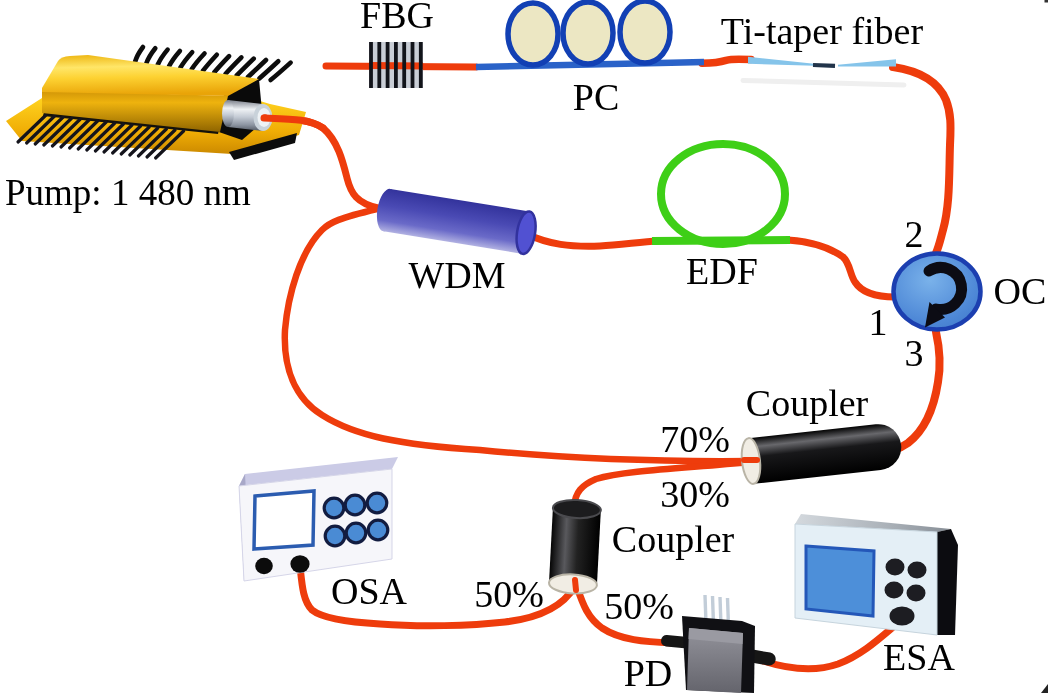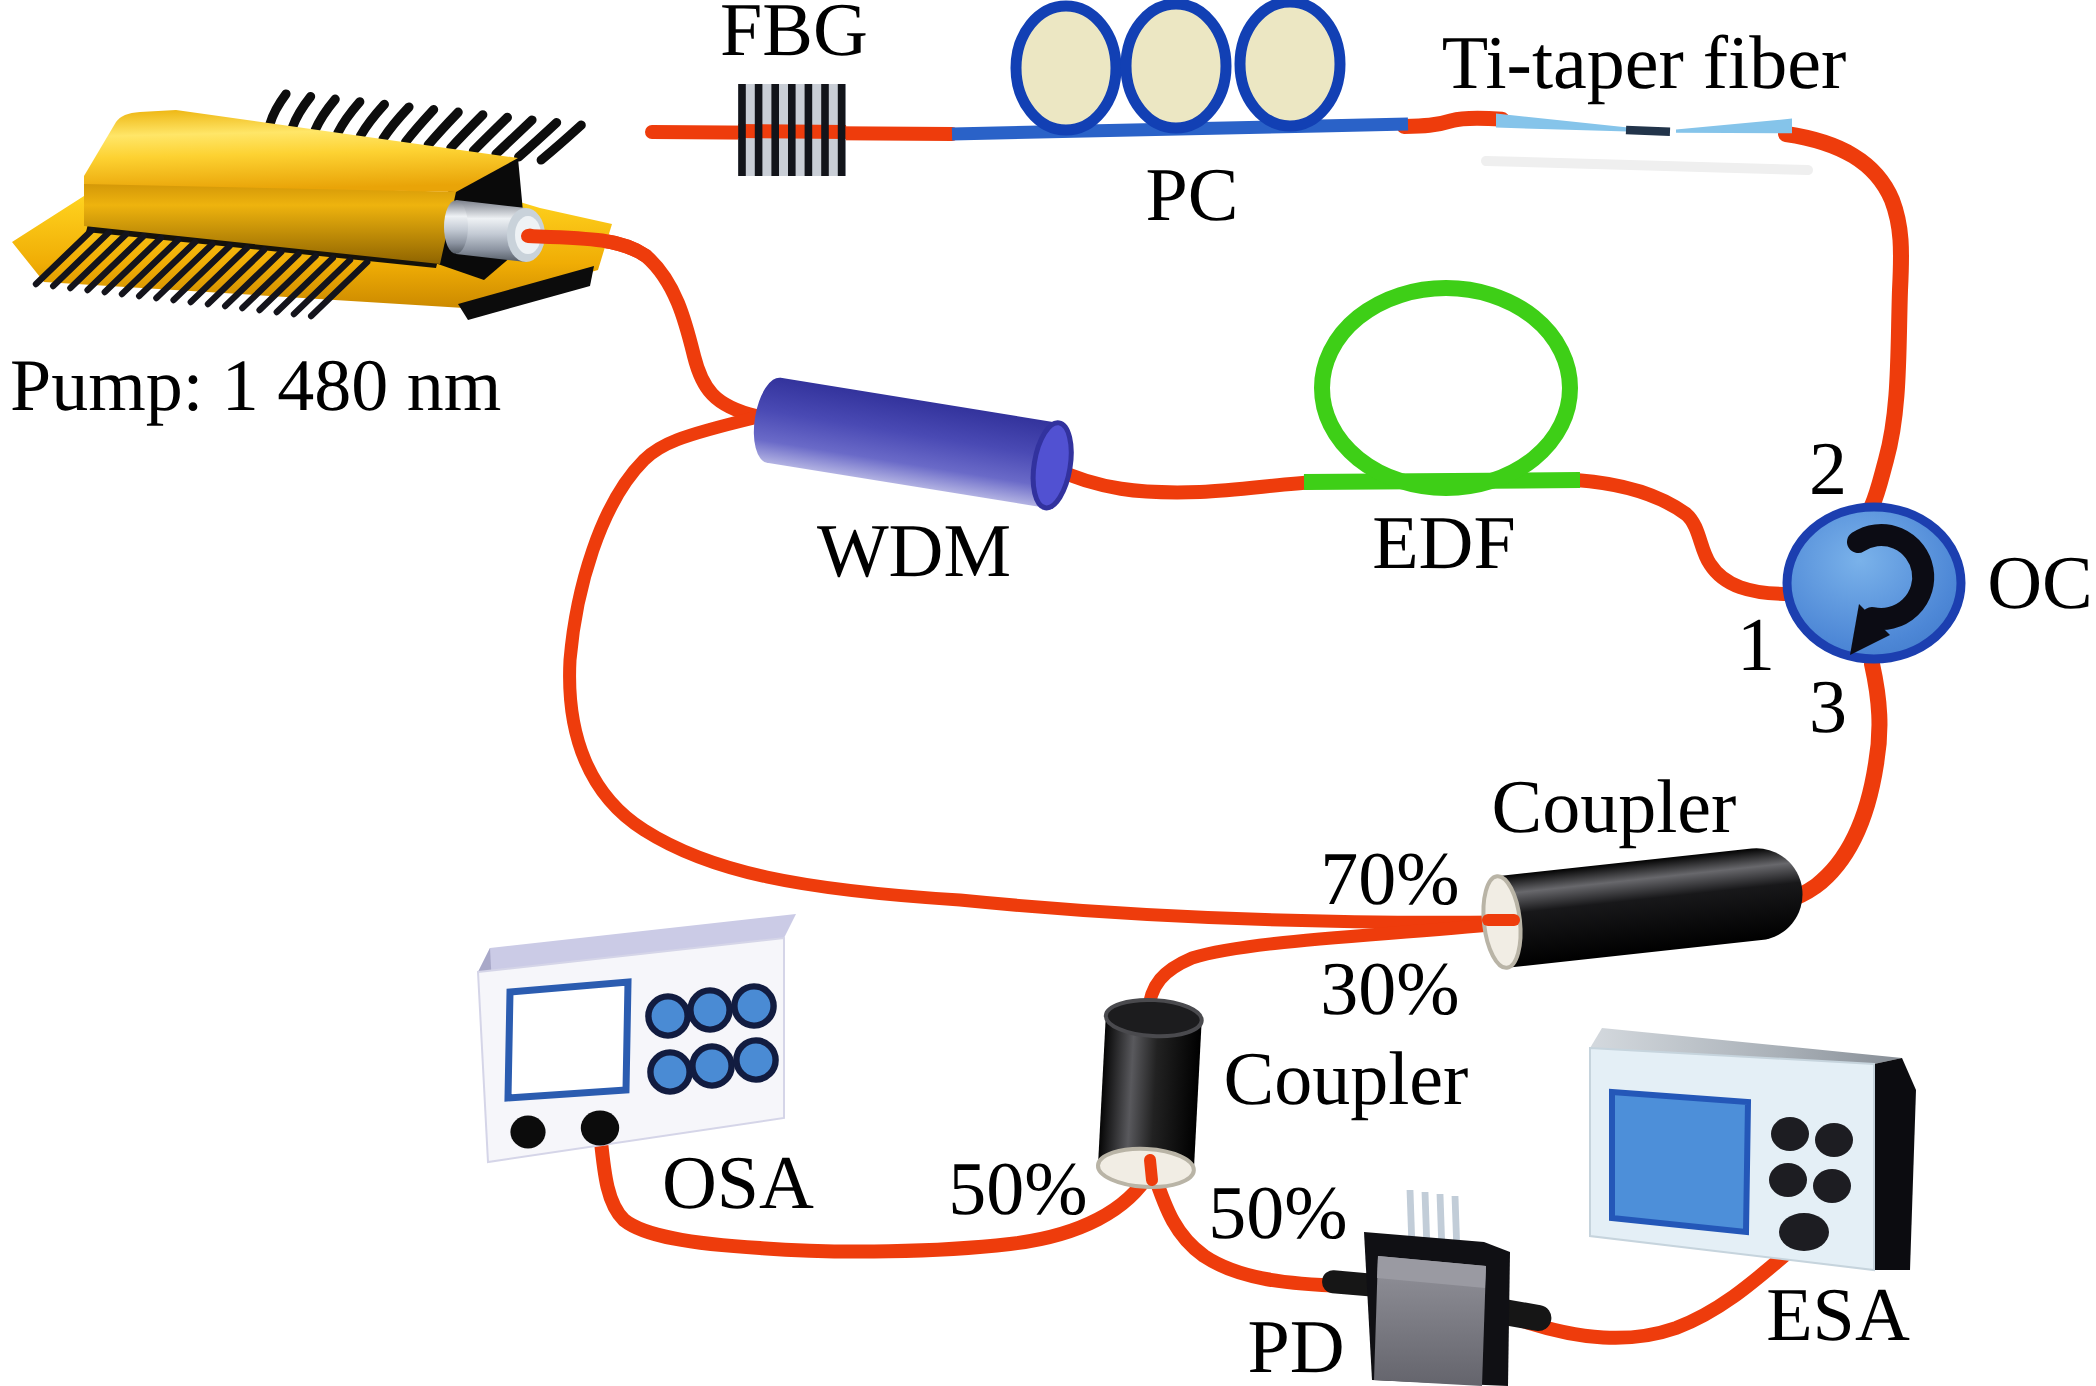--- a/index.html
+++ b/index.html
@@ -1,16 +1,16 @@
 <!DOCTYPE html>
 <html><head>
 <meta charset="utf-8">
 <style>
   html,body{margin:0;padding:0;background:#fff;}
-  #wrap{position:relative;width:1048px;height:693px;overflow:hidden;background:#fff;border-radius:21px;}
+  #wrap{position:relative;width:1048px;height:693px;overflow:hidden;background:#fff;}
   svg{display:block;}
   text{font-family:"Liberation Serif", serif; fill:#000;}
 </style>
 </head>
 <body>
 <div id="wrap">
 <svg width="1048" height="693" viewBox="0 0 1048 693" xmlns="http://www.w3.org/2000/svg">
 <defs>
   <linearGradient id="goldBody" x1="0" y1="0" x2="0" y2="1">
     <stop offset="0" stop-color="#cf9307"></stop>

